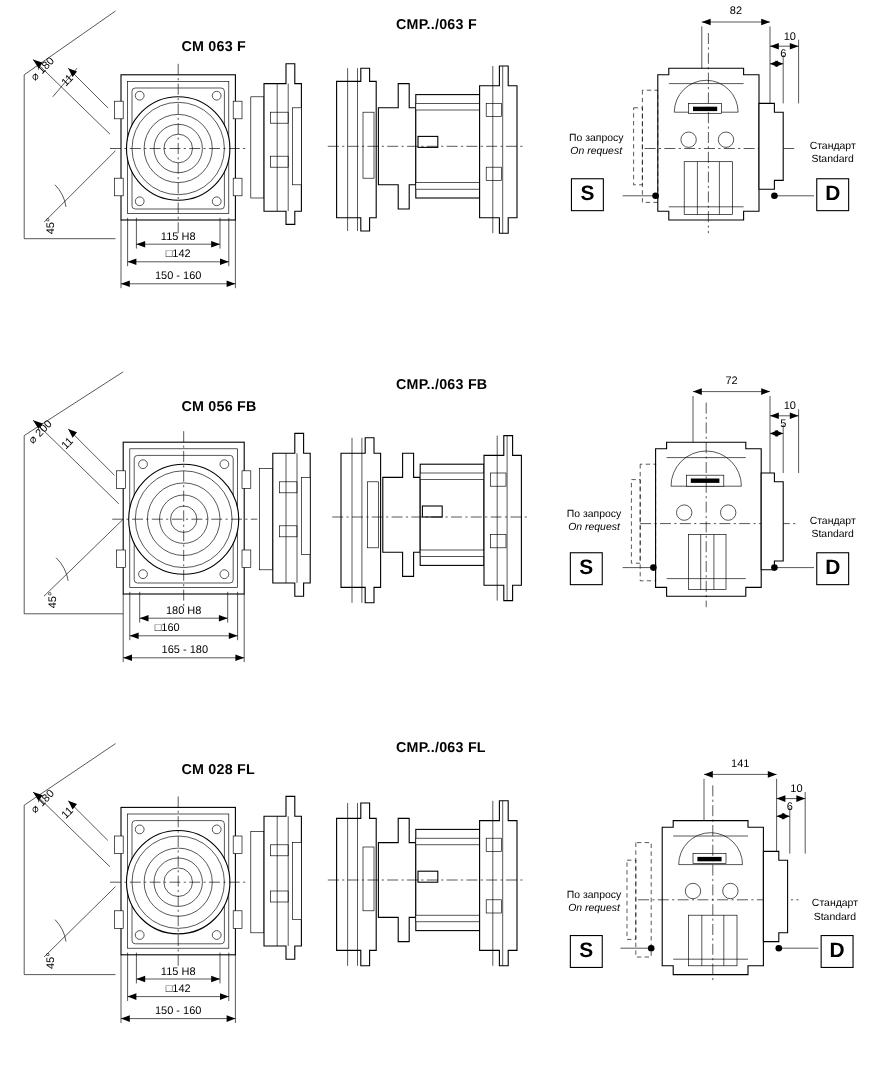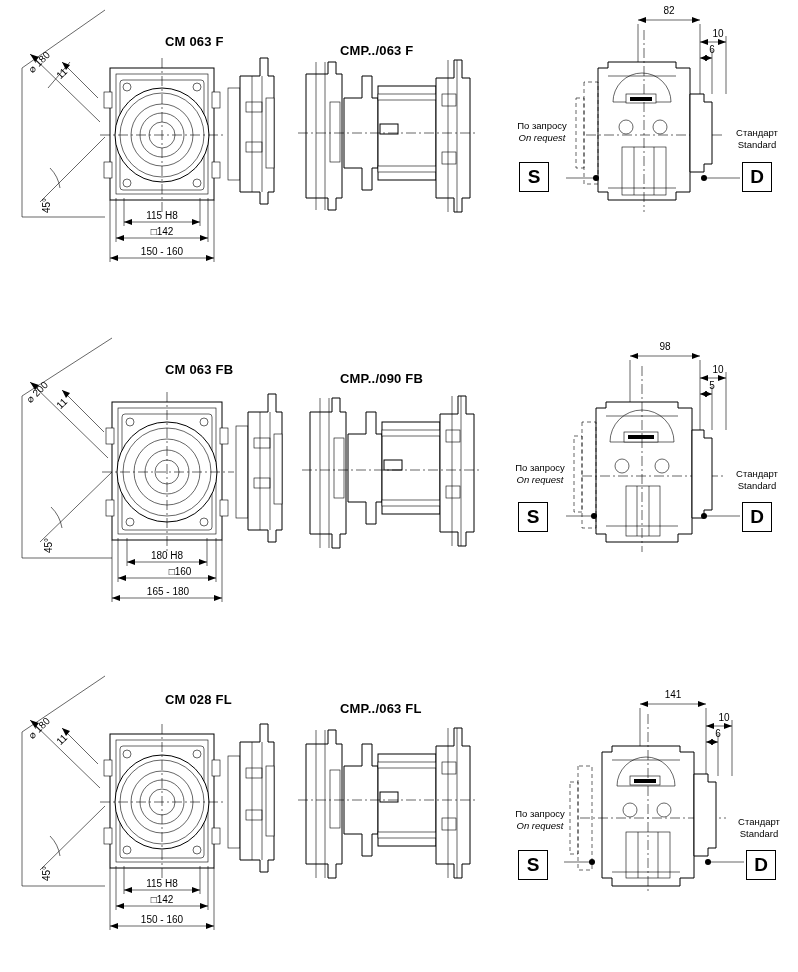--- a/index.html
+++ b/index.html
@@ -27,21 +27,21 @@
 
   .ttl {
     position: absolute;
     font-size: 13px;
     font-weight: bold;
     color: #000;
     white-space: nowrap;
     letter-spacing: 0.2px;
   }
   .ttl-left  { left: 165px; top: 12px; margin-top: 20px; }
-  .ttl-right { left: 340px; top: 12px; margin-top: 29px; }
+  .ttl-right { left: 360px; top: 12px; }
 
   .dimtxt {
     position: absolute;
     font-size: 10px;
     color: #000;
     white-space: nowrap;
   }
   .dimtxt.c { transform: translateX(-50%); text-align: center; }
 
   .rot45 {
@@ -252,22 +252,22 @@
 
     <div class="legend" style="left:722px; top:125px; width:70px;">
       <div>Стандарт</div>
       <div>Standard</div>
     </div>
     <div class="sdbox" style="left:742px; top:160px;">D</div>
   </div>
 
   <div class="block blk1">
 
-    <div class="ttl ttl-left">CM 063 FB</div>
-    <div class="ttl ttl-right">CMP../090 FB</div>
+    <div class="ttl ttl-left">CM 056 FB</div>
+    <div class="ttl ttl-right">CMP../063 FB</div>
 
     <svg width="798" height="310">
       <line class="lnT" x1="22" y1="66" x2="112" y2="8"></line>
       <line class="lnT" x1="22" y1="66" x2="22" y2="228"></line>
       <line class="lnT" x1="30" y1="52" x2="108" y2="128"></line>
       <path class="fd" d="M30,52 l9,3 l-4,5 z"></path>
       <line class="lnT" x1="62" y1="60" x2="104" y2="102"></line>
       <path class="fd" d="M62,60 l8,3 l-4,5 z"></path>
       <line class="lnT" x1="22" y1="228" x2="112" y2="228"></line>
       <line class="lnT" x1="40" y1="212" x2="112" y2="142"></line>
@@ -368,24 +368,24 @@
       <circle class="fd" cx="704" cy="186" r="3"></circle>
       <line class="lnT" x1="566" y1="186" x2="594" y2="186"></line>
       <line class="lnT" x1="704" y1="186" x2="740" y2="186"></line>
     </svg>
 
     <div class="rot45 dimtxt" style="left:32px; top:64px;">⌀ 200</div>
     <div class="rot45 dimtxt" style="left:62px; top:70px;">11</div>
     <div class="rotdeg dimtxt" style="left:54px; top:212px;">45°</div>
 
     <div class="dimtxt c" style="left:167px; top:220px;">180 H8</div>
-    <div class="dimtxt c" style="left:180px; top:236px;">□160</div>
+    <div class="dimtxt c" style="left:152px; top:236px;">□160</div>
     <div class="dimtxt c" style="left:168px; top:256px;">165 - 180</div>
 
-    <div class="dimtxt c" style="left:665px; top:11px;">98</div>
+    <div class="dimtxt c" style="left:665px; top:11px;">72</div>
     <div class="dimtxt c" style="left:718px; top:34px;">10</div>
     <div class="dimtxt c" style="left:712px; top:50px;">5</div>
 
     <div class="legend" style="left:502px; top:132px; width:76px;">
       <div>По запросу</div>
       <div class="it">On request</div>
     </div>
     <div class="sdbox" style="left:518px; top:172px;">S</div>
 
     <div class="legend" style="left:722px; top:138px; width:70px;">

